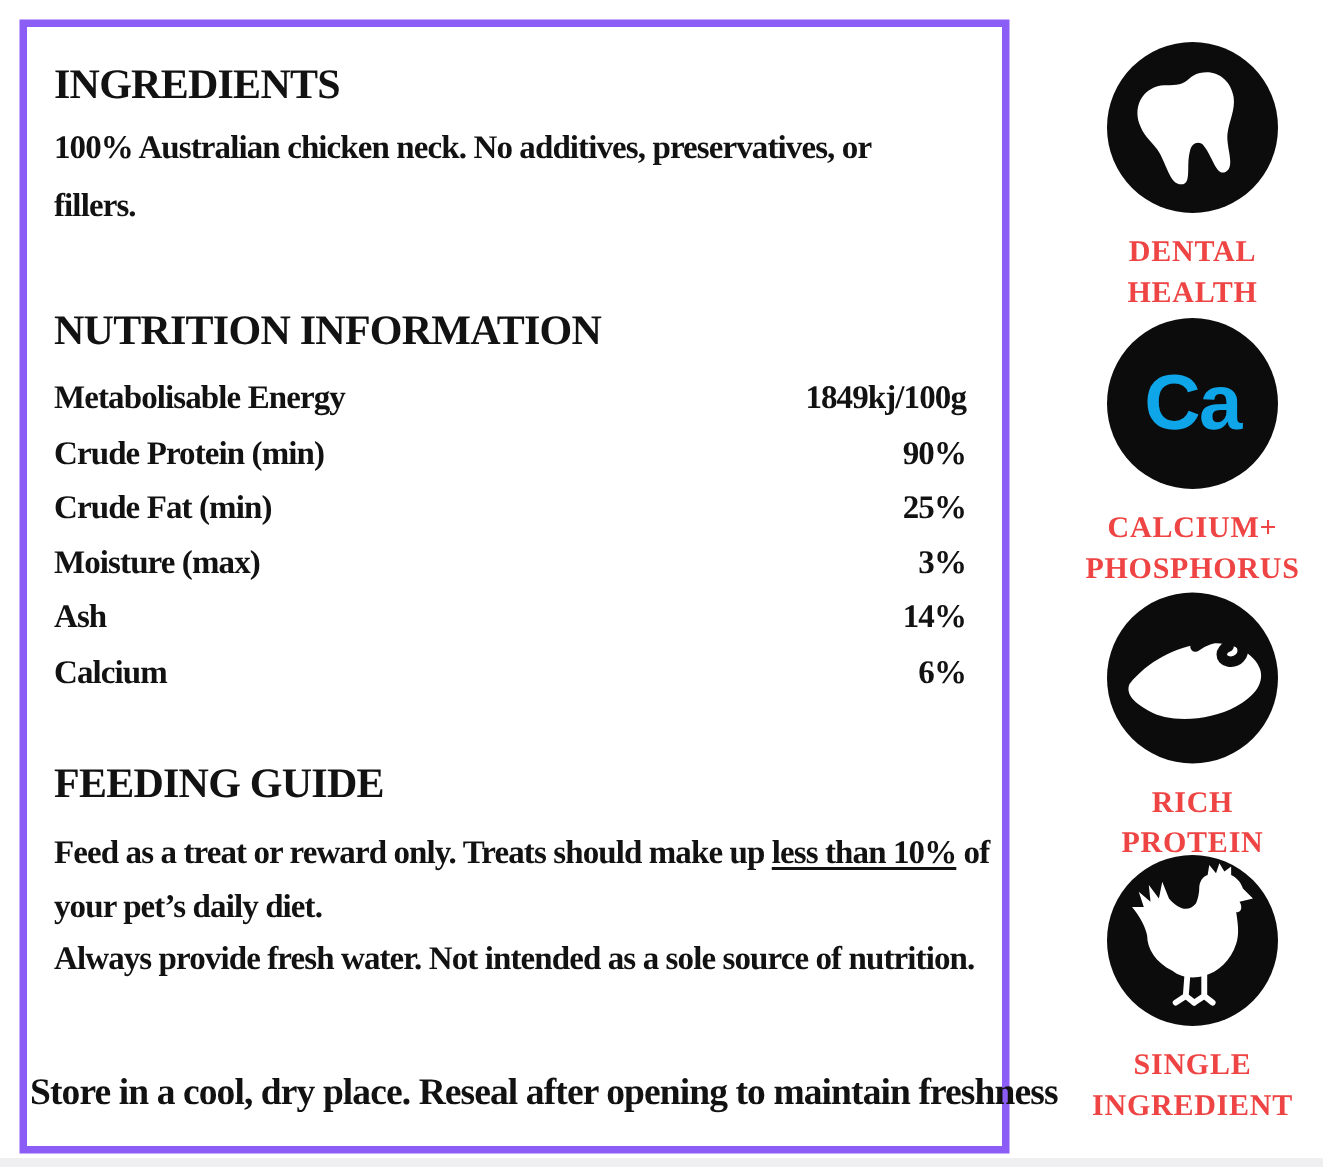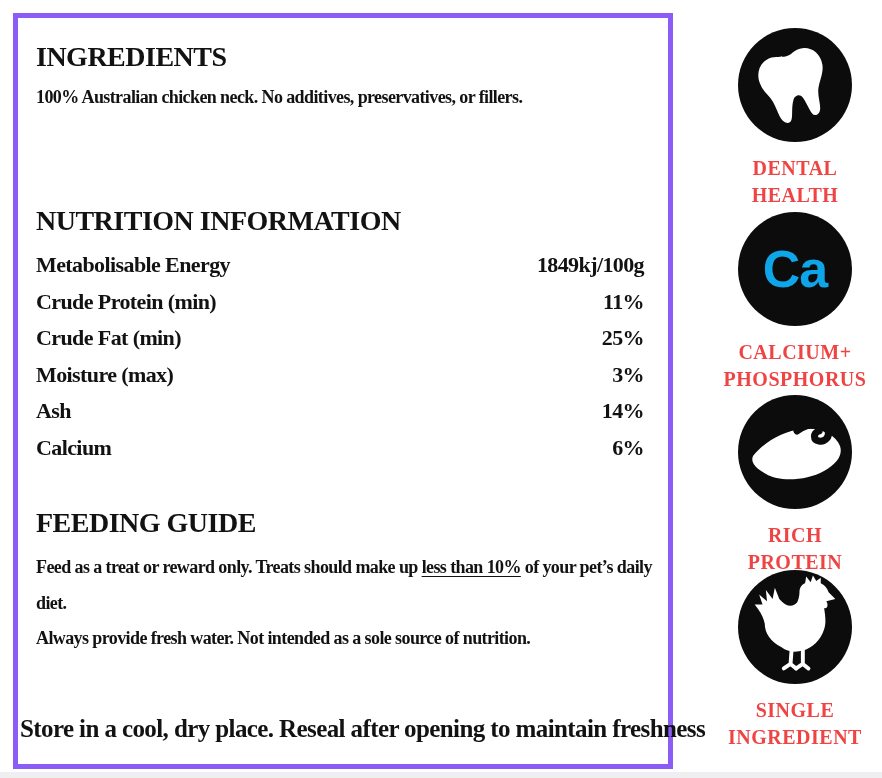--- a/index.html
+++ b/index.html
@@ -21,21 +21,21 @@
   .panel h2 {
     position:absolute; left:18px;
     font-size:28px; font-weight:700; letter-spacing:-0.5px;
     line-height:1.05; white-space:nowrap;
   }
   .h-ingredients { top:24px; }
   .h-nutrition   { top:188px; }
   .h-feeding     { top:490px; }
   .body-text {
     position:absolute; left:18px;
-    font-size:18px; font-weight:700; letter-spacing:-0.6px;
+    font-size:22px; font-weight:700; letter-spacing:-0.6px;
   }
   .ingredients-body { top:60px; width:565px; line-height:39px; }
   .feeding-p1 { top:532px; width:632px; line-height:35.5px; }
   .feeding-p2 { top:603px; width:632px; line-height:35.5px; }
   .feeding-p1 u { text-decoration:underline; text-underline-offset:3px;margin-top:18px; }
   
   .nutri-table { position:absolute; left:18px; top:229px; width:608px; }
   .nutri-row {
     display:flex; justify-content:space-between; align-items:baseline;
     font-size:22px; font-weight:700; letter-spacing:-0.6px; line-height:36.5px;
@@ -89,21 +89,21 @@
 
   <h2 class="h-nutrition">NUTRITION INFORMATION</h2>
 
   <div class="nutri-table">
     <div class="nutri-row">
       <span class="lbl">Metabolisable Energy</span>
       <span class="val">1849kj/100g</span>
     </div>
     <div class="nutri-row">
       <span class="lbl">Crude Protein (min)</span>
-      <span class="val">11%</span>
+      <span class="val">90%</span>
     </div>
     <div class="nutri-row">
       <span class="lbl">Crude Fat (min)</span>
       <span class="val">25%</span>
     </div>
     <div class="nutri-row">
       <span class="lbl">Moisture (max)</span>
       <span class="val">3%</span>
     </div>
     <div class="nutri-row">

